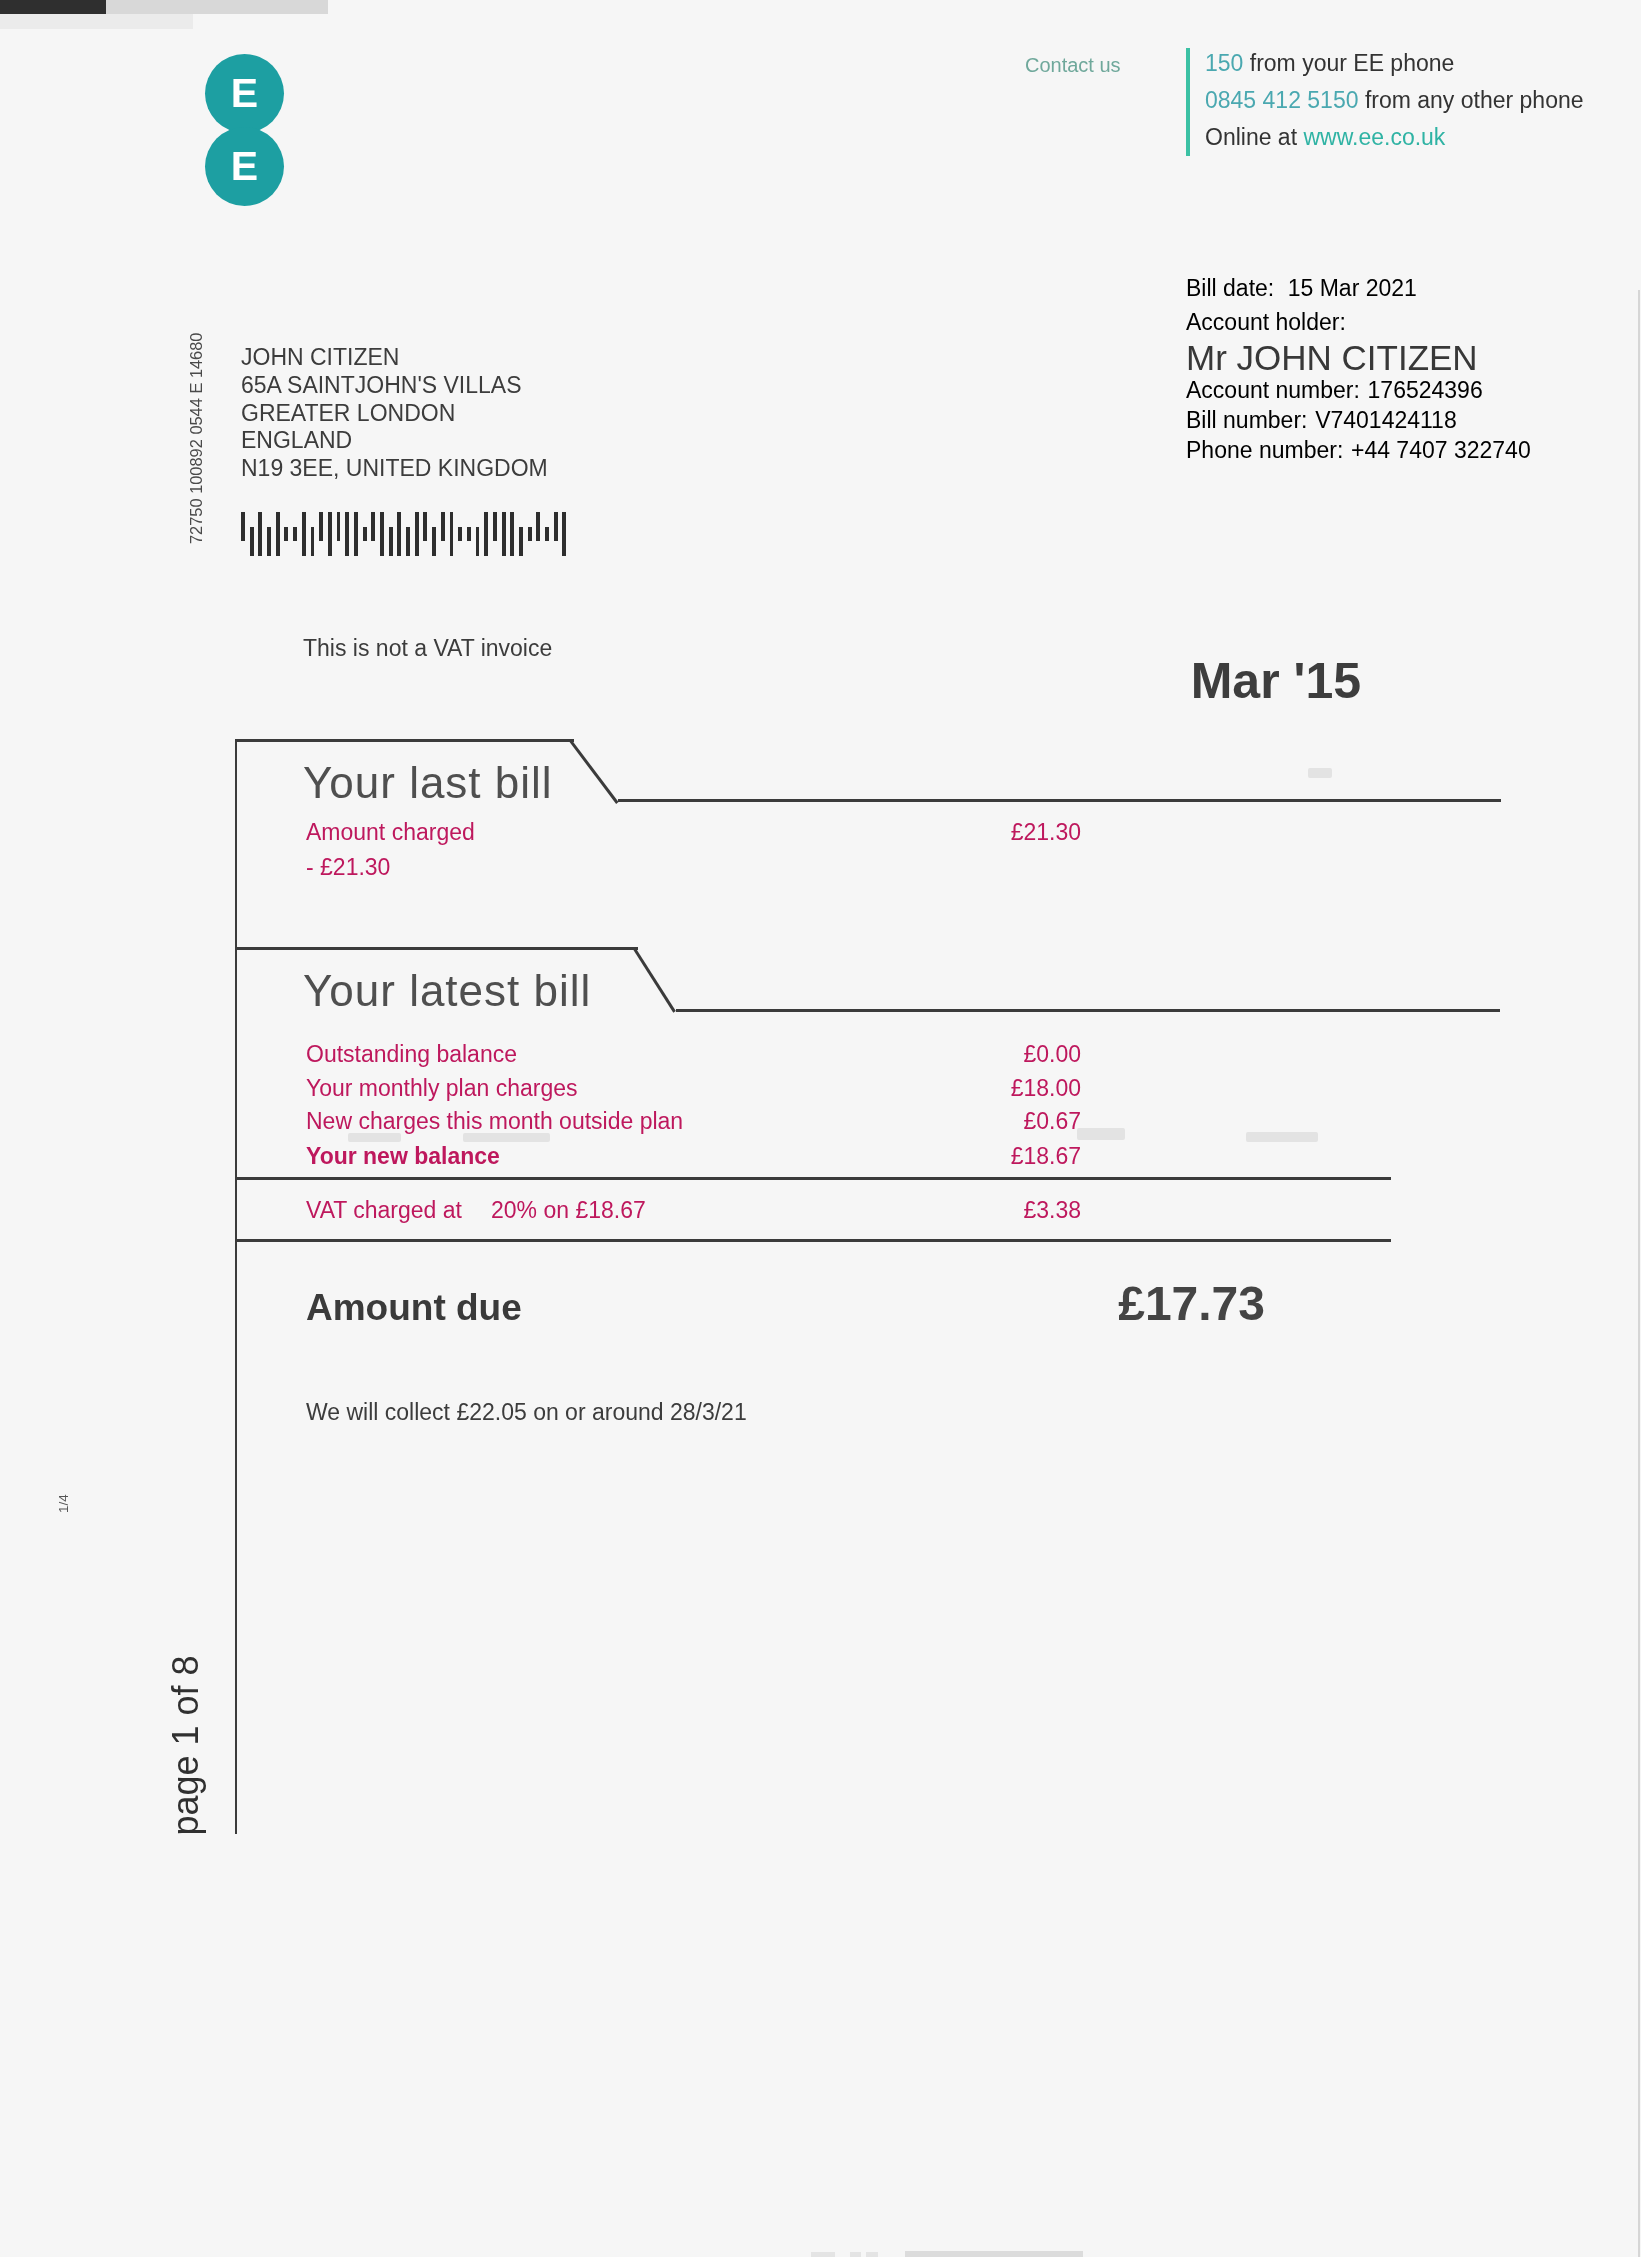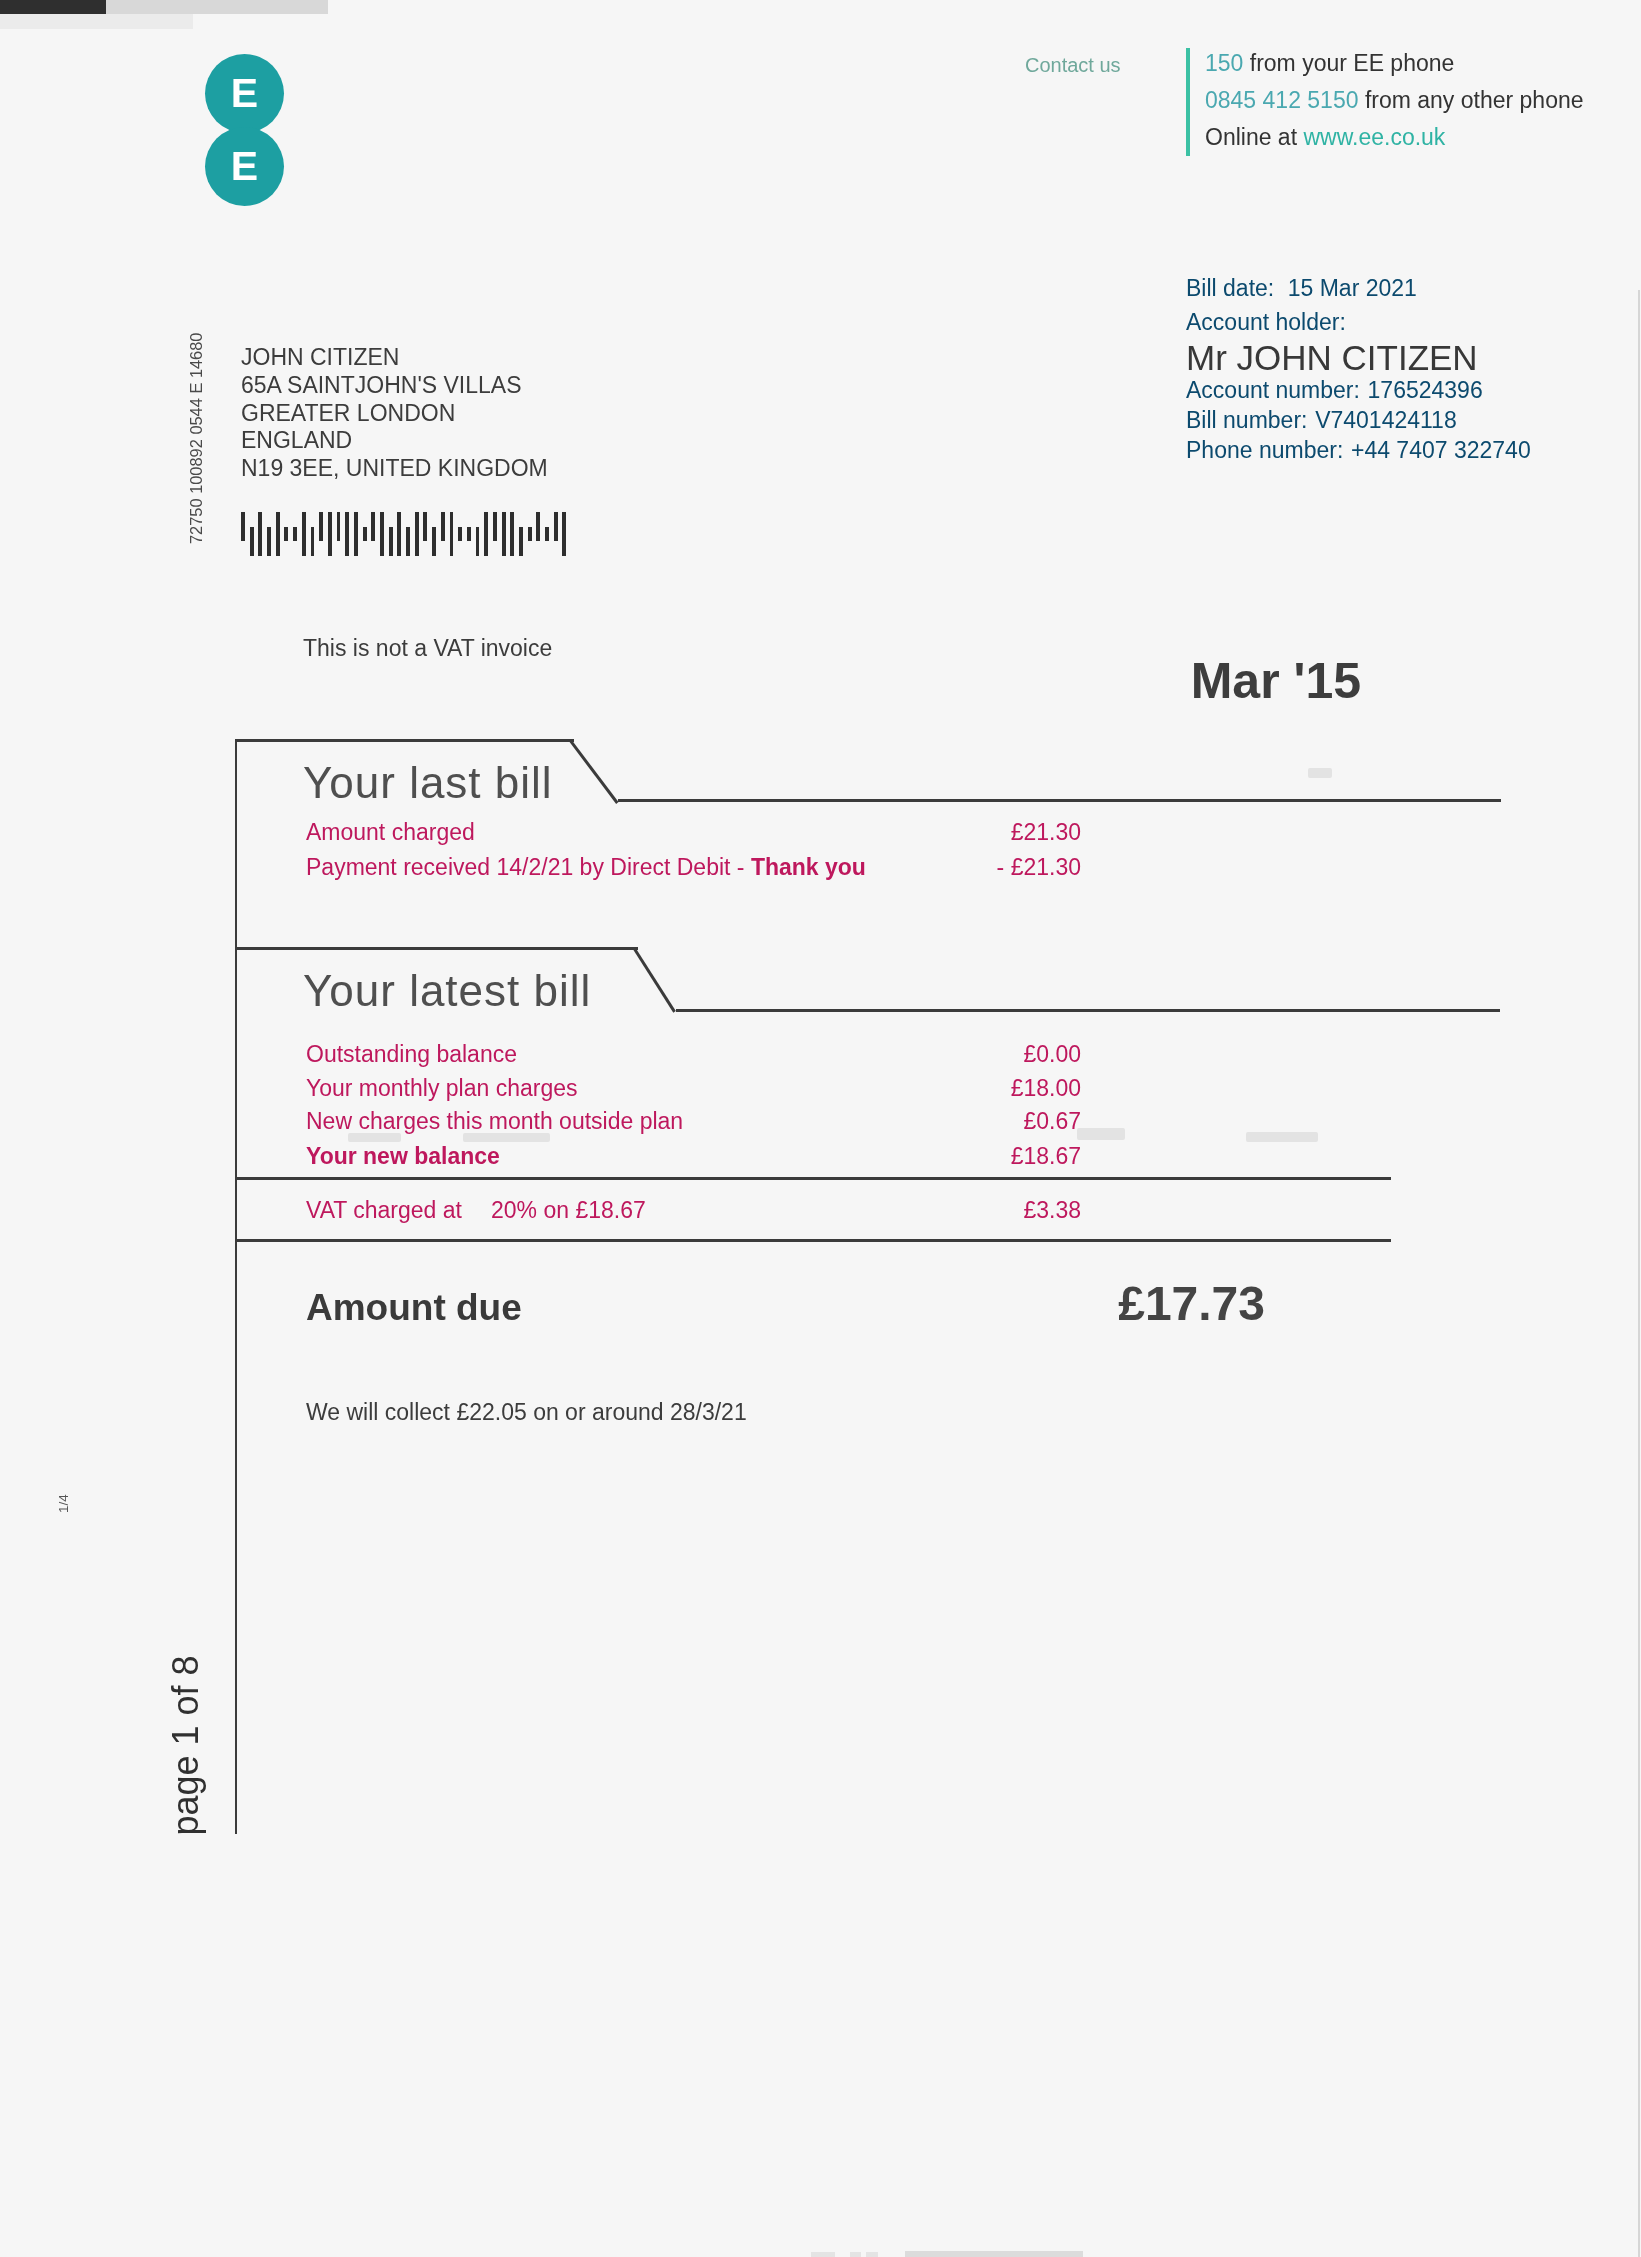--- a/index.html
+++ b/index.html
@@ -34,21 +34,21 @@
 
   
   .contact-label{left:1025px;top:54px;font-size:20px;color:#6fa89b;}
   .contact-bar{left:1186px;top:48px;width:3.9px;height:108px;background:#3cc1a4;}
   .contact-line{left:1205px;font-size:23px;color:#333333;white-space:nowrap;}
   .cl1{top:50px;} .cl2{top:87px;} .cl3{top:124px;}
   .tel{color:#4aa8b0;}
   .link{color:#2fb3a4;}
 
   
-  .acct{left:1186px;font-size:23px;color:#0c4a6e;white-space:nowrap;}
+  .acct{left:1186px;font-size:23px;color:#000000;white-space:nowrap;}
   .a1{top:275px;} .a2{top:309px;} .a3{top:338px;font-size:35px;color:#383838;}
   .a4{top:377px;} .a5{top:407px;} .a6{top:437px;}
   .acct .gap{margin-left:13.5px;}
   .acct .gap2{margin-left:7.7px;}
 
   
   .addr-line{left:241px;font-size:23px;color:#3c3c3c;white-space:nowrap;}
   .ad0{top:344px;} .ad1{top:372px;} .ad2{top:400px;} .ad3{top:427px;} .ad4{top:455px;}
 
   
@@ -176,21 +176,20 @@
 <div class="line ltb-rest"></div>
 <div class="line rule1"></div>
 <div class="line rule2"></div>
 
 <div class="abs section-title st1">Your last bill</div>
 <div class="row r-lb1">
   <span>Amount charged</span>
   <span>£21.30</span>
 </div>
 <div class="row r-lb2">
-  <span><span>Payment received 14/2/21 by Direct Debit - </span><span class="bold">Thank you</span></span>
   <span>- £21.30</span>
 </div>
 
 <div class="abs section-title st2">Your latest bill</div>
 <div class="row r-ob">
   <span>Outstanding balance</span>
   <span>£0.00</span>
 </div>
 <div class="row r-mp">
   <span>Your monthly plan charges</span>

